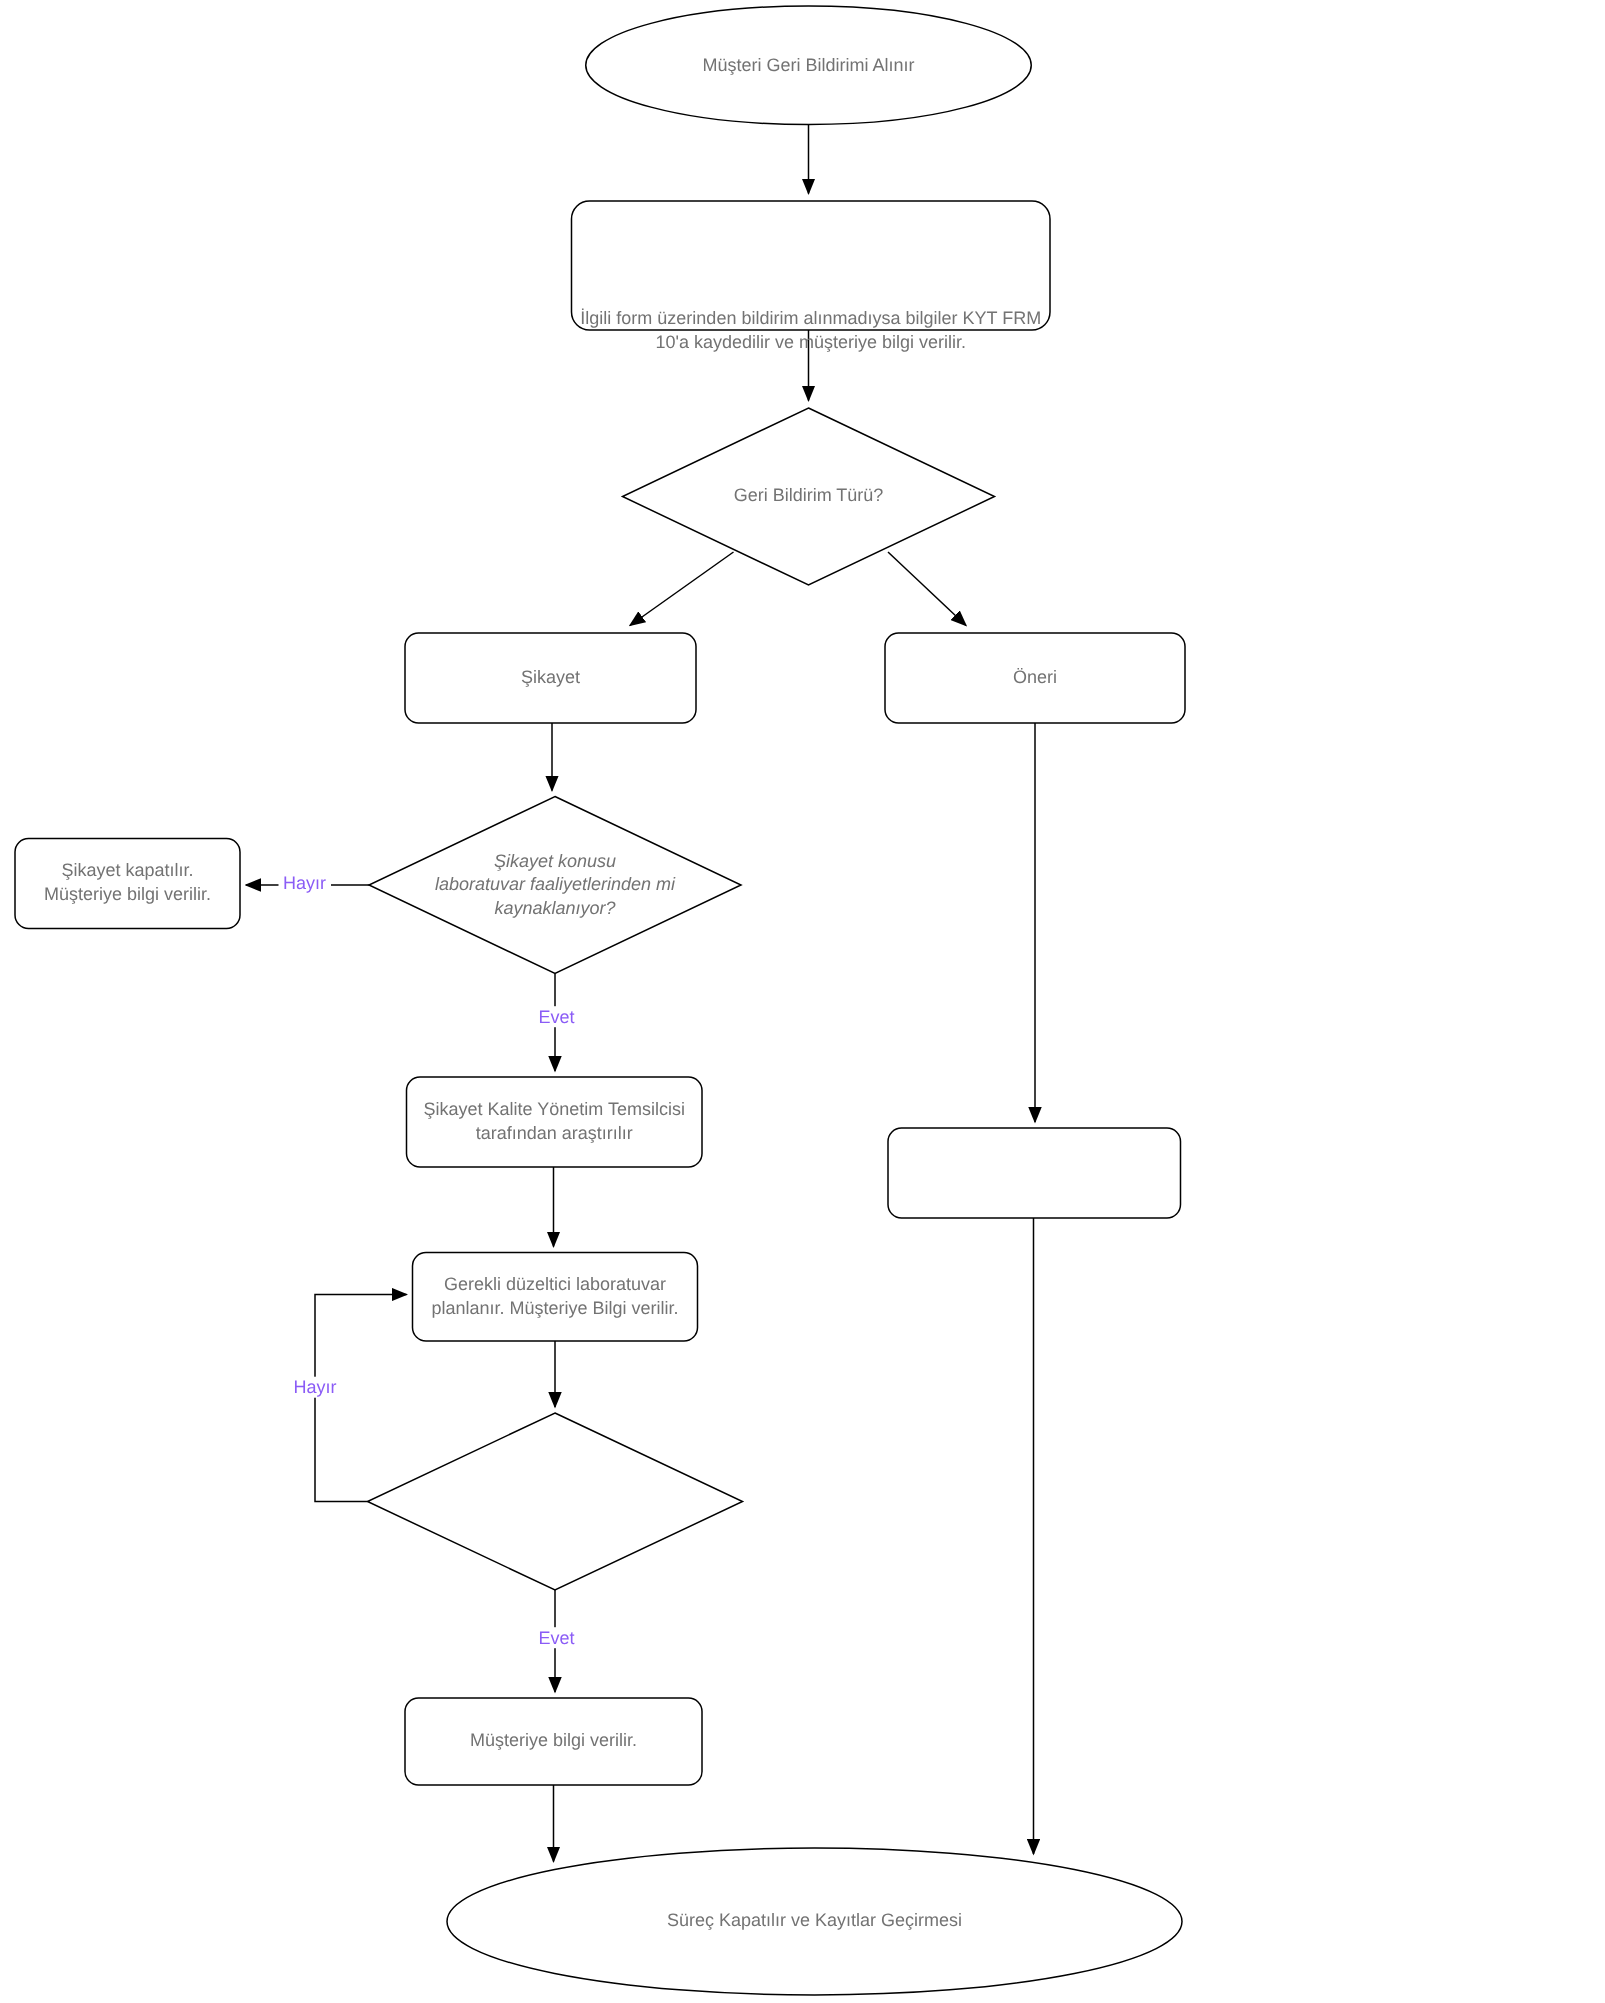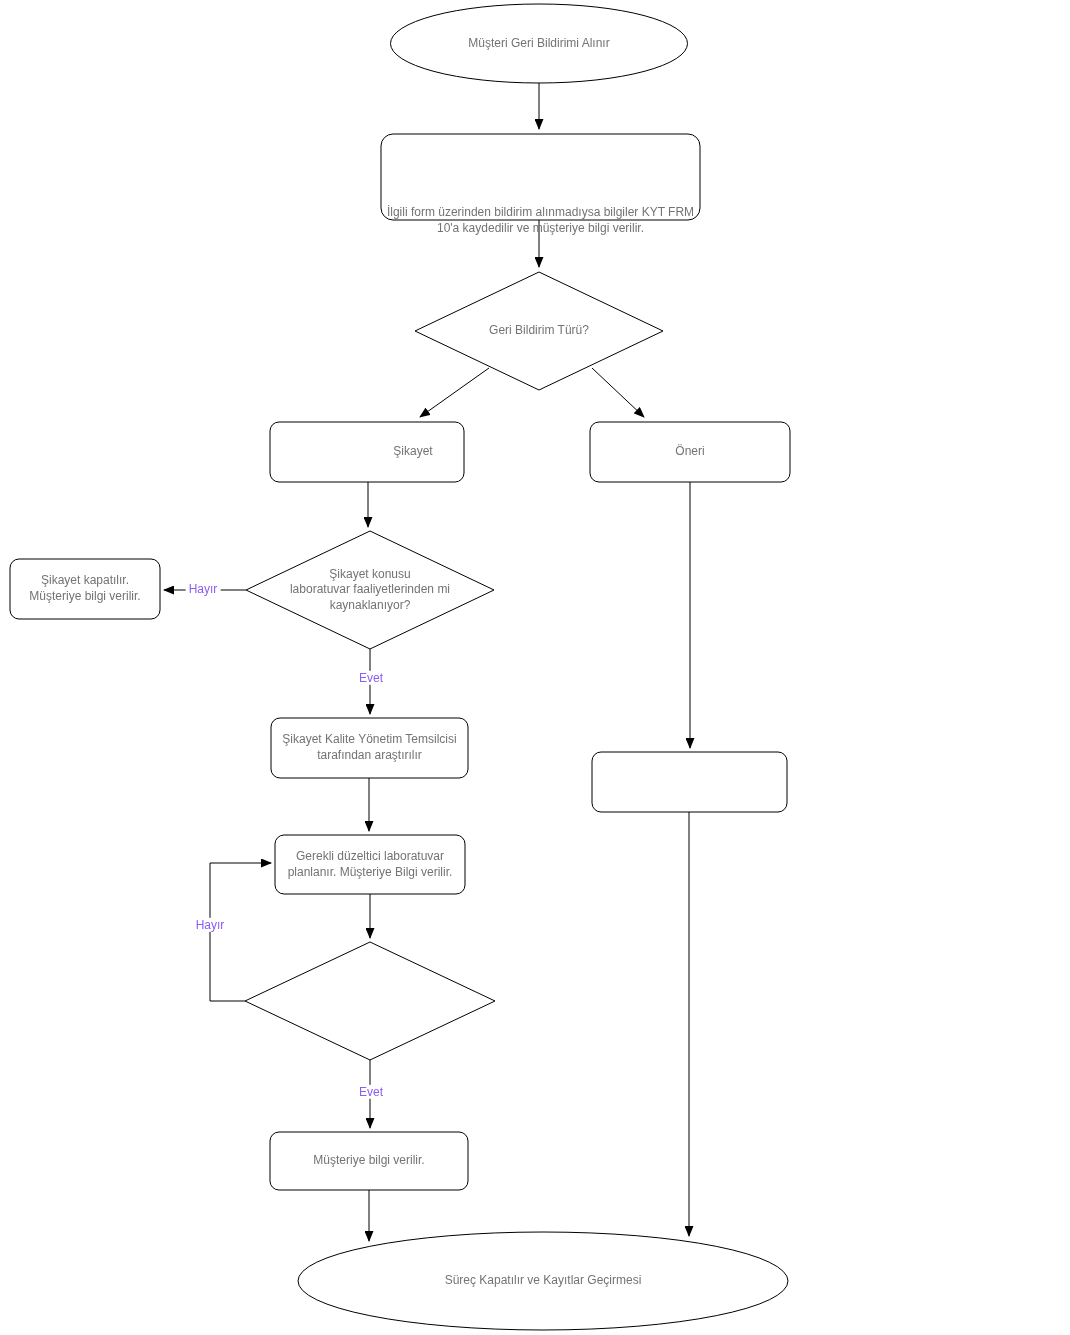--- a/index.html
+++ b/index.html
@@ -92,23 +92,23 @@
     <polygon class="shape" points="370,942 495,1001 370,1060 245,1001"></polygon>
     <rect class="shape" x="270" y="1132" width="198" height="58" rx="9"></rect>
     <rect class="shape" x="592" y="752" width="195" height="60" rx="9"></rect>
     <ellipse class="shape" cx="543" cy="1281" rx="245" ry="49"></ellipse>
   </svg>
 
   <div class="node-label" style="left:390px; top:4px; width:298px; height:79px;">Müşteri Geri Bildirimi Alınır</div>
   <div class="node-label" style="left:381px; top:134px; width:319px; height:86px;margin-top:44px;">İlgili form üzerinden bildirim alınmadıysa bilgiler KYT FRM
 10'a kaydedilir ve müşteriye bilgi verilir.</div>
   <div class="node-label" style="left:415px; top:272px; width:248px; height:118px;">Geri Bildirim Türü?</div>
-  <div class="node-label" style="left:270px; top:422px; width:194px; height:60px;padding-left:46px;">Şikayet</div>
+  <div class="node-label" style="left:270px; top:422px; width:194px; height:60px;">Şikayet</div>
   <div class="node-label" style="left:590px; top:422px; width:200px; height:60px;">Öneri</div>
-  <div class="node-label" style="left:246px; top:531px; width:248px; height:118px;">Şikayet konusu
+  <div class="node-label" style="left:246px; top:531px; width:248px; height:118px;font-style:italic;">Şikayet konusu
 laboratuvar faaliyetlerinden mi
 kaynaklanıyor?</div>
   <div class="node-label" style="left:10px; top:559px; width:150px; height:60px;">Şikayet kapatılır.
 Müşteriye bilgi verilir.</div>
   <div class="node-label" style="left:271px; top:718px; width:197px; height:60px;">Şikayet Kalite Yönetim Temsilcisi
 tarafından araştırılır</div>
   <div class="node-label" style="left:275px; top:835px; width:190px; height:59px;">Gerekli düzeltici laboratuvar
 planlanır. Müşteriye Bilgi verilir.</div>
   <div class="node-label" style="left:270px; top:1132px; width:198px; height:58px;">Müşteriye bilgi verilir.</div>
   <div class="node-label" style="left:298px; top:1232px; width:490px; height:98px;">Süreç Kapatılır ve Kayıtlar Geçirmesi</div>

